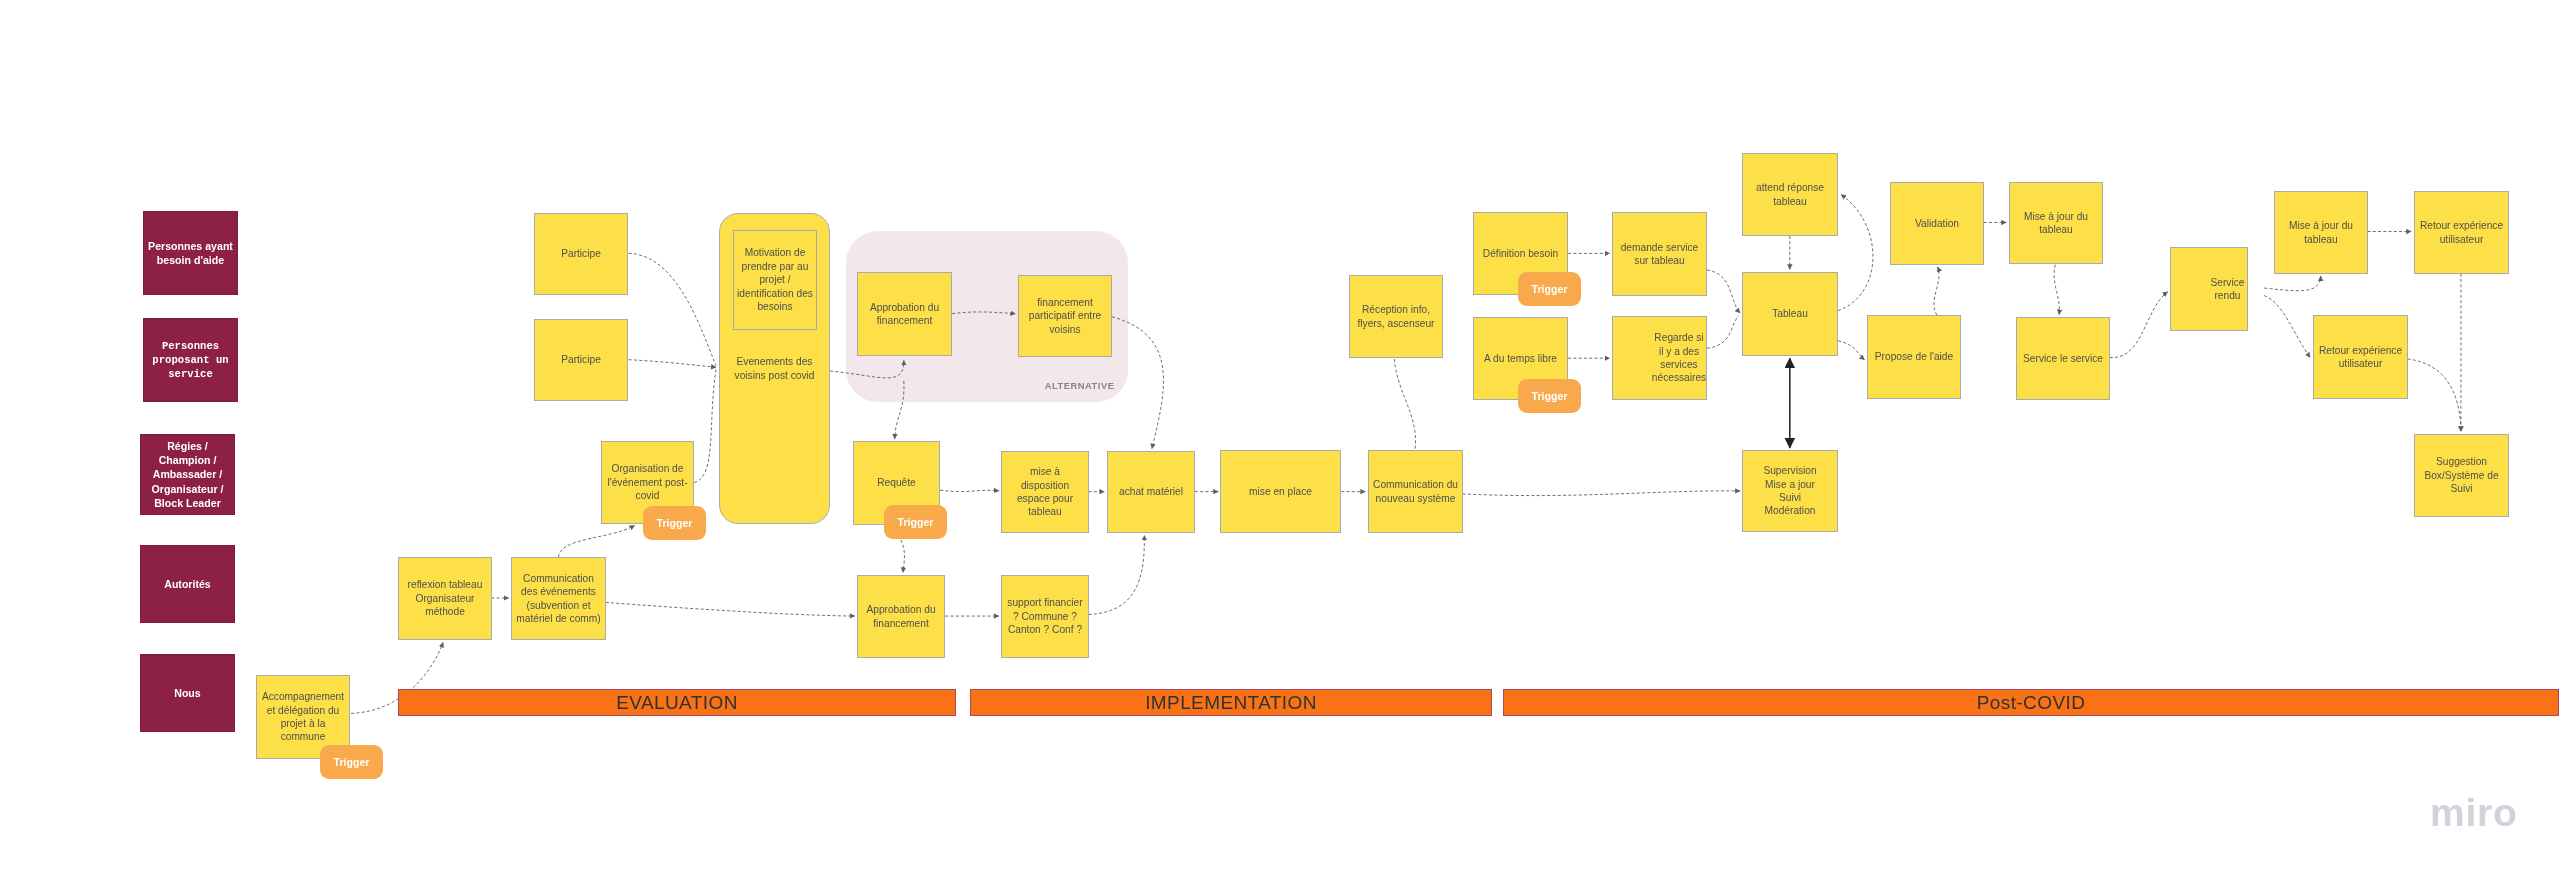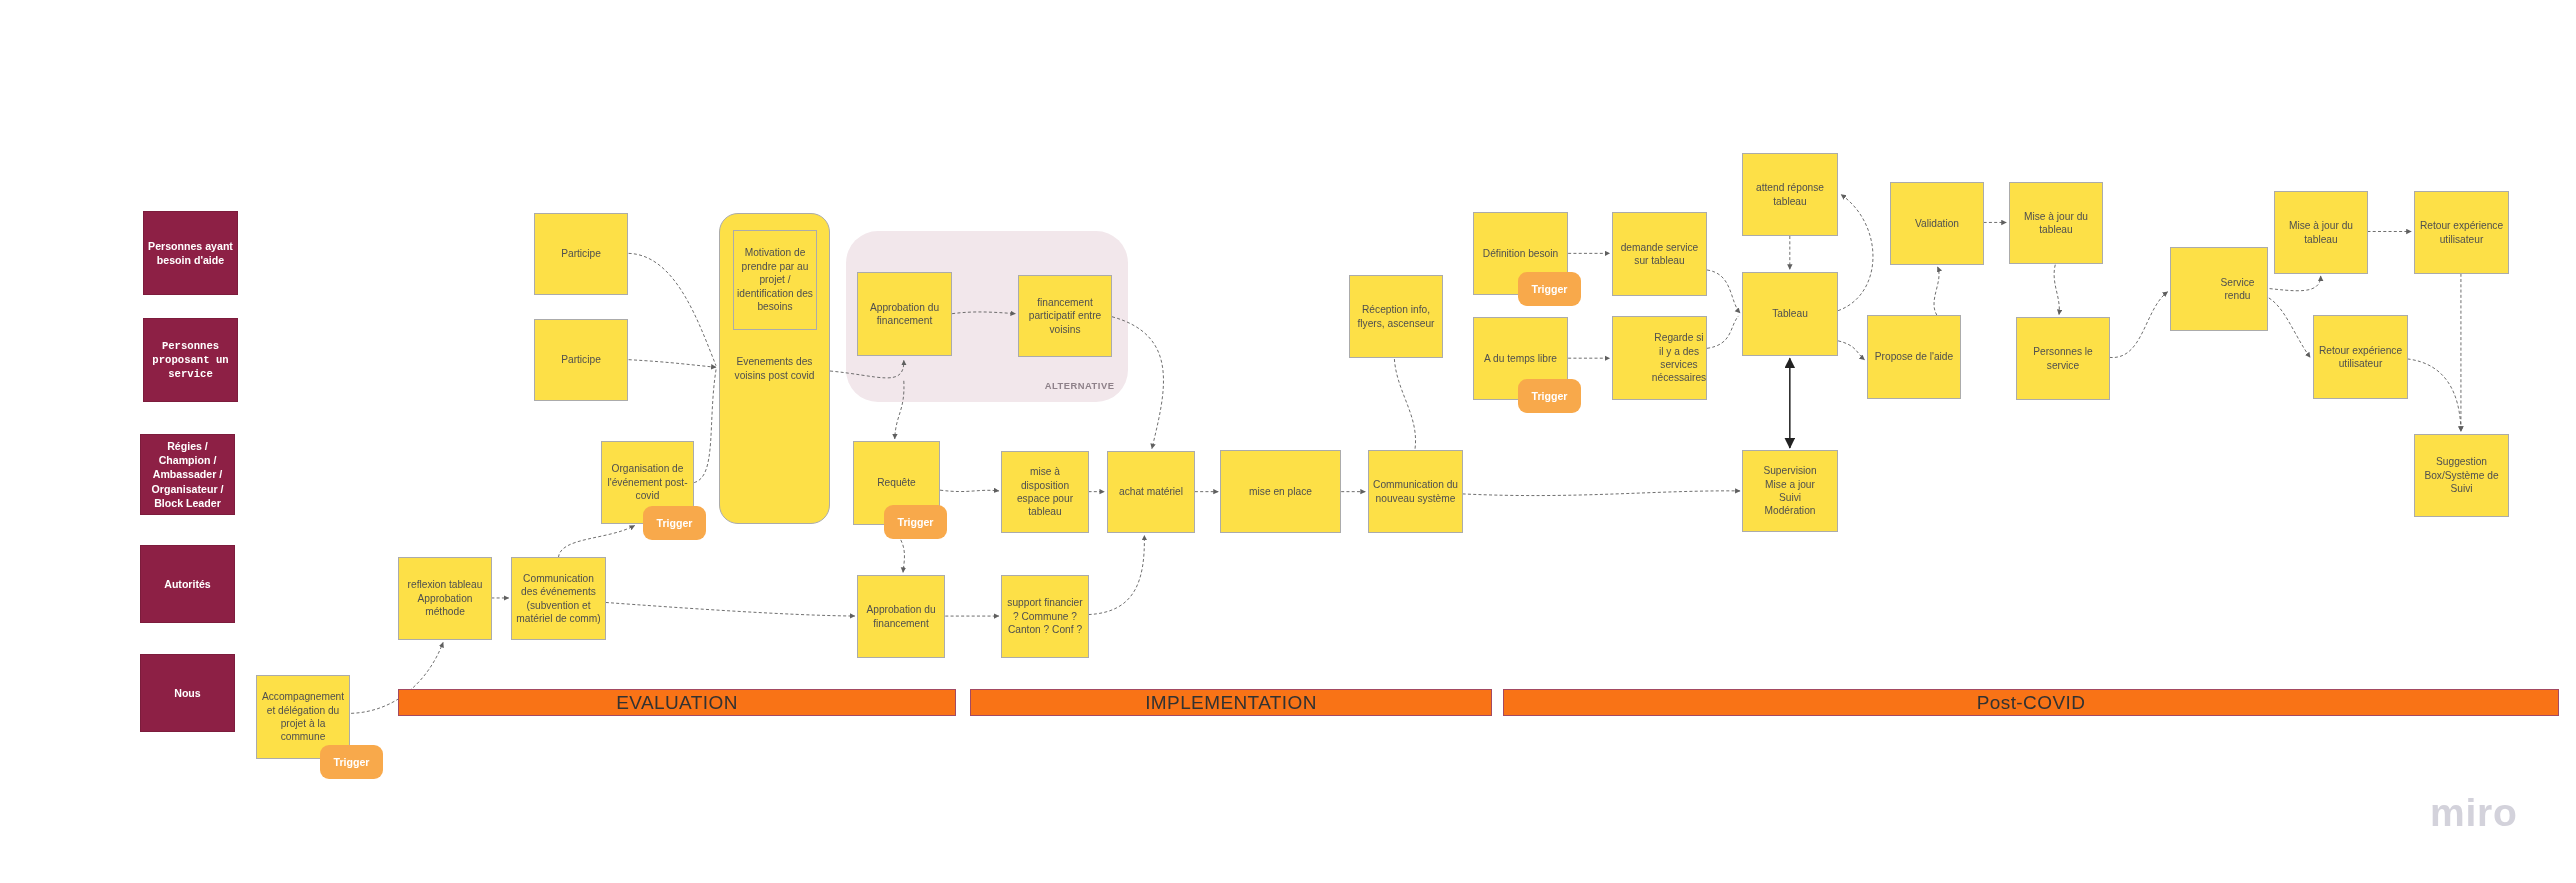--- a/index.html
+++ b/index.html
@@ -104,38 +104,38 @@
       <div class="node" style="left: 857px; top: 272px; width: 95px; height: 84px;">Approbation du financement</div>
       <div class="node" style="left: 1018px; top: 275px; width: 94px; height: 82px;">financement participatif entre voisins</div>
       <div class="node" style="left: 853px; top: 441px; width: 87px; height: 84px;">Requête</div>
       <div class="node" style="left: 1001px; top: 451px; width: 88px; height: 82px;">mise à disposition espace pour tableau</div>
       <div class="node" style="left: 1107px; top: 451px; width: 88px; height: 82px;">achat matériel</div>
       <div class="node" style="left: 1220px; top: 450px; width: 121px; height: 83px;">mise en place</div>
       <div class="node" style="left: 1368px; top: 450px; width: 95px; height: 83px;">Communication du nouveau système</div>
       <div class="node" style="left: 1349px; top: 275px; width: 94px; height: 83px;">Réception info, flyers, ascenseur</div>
       <div class="node" style="left: 857px; top: 575px; width: 88px; height: 83px;">Approbation du financement</div>
       <div class="node" style="left: 1001px; top: 575px; width: 88px; height: 83px;">support financier ? Commune ? Canton ? Conf ?</div>
-      <div class="node" style="left: 398px; top: 557px; width: 94px; height: 83px;">reflexion tableau Approbation méthode</div>
+      <div class="node" style="left: 398px; top: 557px; width: 94px; height: 83px;">reflexion tableau Organisateur méthode</div>
       <div class="node" style="left: 511px; top: 557px; width: 95px; height: 83px;">Communication des événements (subvention et matériel de comm)</div>
       <div class="node" style="left: 256px; top: 675px; width: 94px; height: 84px;">Accompagnement  et délégation du projet à la commune</div>
       <div class="node" style="left: 1473px; top: 212px; width: 95px; height: 83px;">Définition besoin</div>
       <div class="node" style="left: 1473px; top: 317px; width: 95px; height: 83px;">A du temps libre</div>
       <div class="node" style="left: 1612px; top: 212px; width: 95px; height: 84px;">demande service sur tableau</div>
       <div class="node" style="left: 1612px; top: 316px; width: 95px; height: 84px; padding-left: 42px;">Regarde si il y a des services nécessaires</div>
       <div class="node" style="left: 1742px; top: 272px; width: 96px; height: 84px;">Tableau</div>
       <div class="node" style="left: 1742px; top: 153px; width: 96px; height: 83px;">attend réponse tableau</div>
       <div class="node" style="left: 1742px; top: 450px; width: 96px; height: 82px;">Supervision
 Mise a jour
 Suivi
 Modération</div>
       <div class="node" style="left: 1890px; top: 182px; width: 94px; height: 83px;">Validation</div>
       <div class="node" style="left: 1867px; top: 315px; width: 94px; height: 84px;">Propose de l'aide</div>
       <div class="node" style="left: 2009px; top: 182px; width: 94px; height: 82px;">Mise à jour du tableau</div>
-      <div class="node" style="left: 2016px; top: 317px; width: 94px; height: 83px;">Personnes le service</div>
-      <div class="node" style="left: 2170px; top: 247px; width: 98px; height: 84px; padding-left: 40px;">Service rendu</div>
+      <div class="node" style="left: 2016px; top: 317px; width: 94px; height: 83px;">Service le service</div>
+      <div class="node" style="left: 2170px; top: 247px; width: 78px; height: 84px; padding-left: 40px;">Service rendu</div>
       <div class="node" style="left: 2274px; top: 191px; width: 94px; height: 83px;">Mise à jour du tableau</div>
       <div class="node" style="left: 2414px; top: 191px; width: 95px; height: 83px;">Retour expérience utilisateur</div>
       <div class="node" style="left: 2313px; top: 315px; width: 95px; height: 84px;">Retour expérience utilisateur</div>
       <div class="node" style="left: 2414px; top: 434px; width: 95px; height: 83px;">Suggestion Box/Système de Suivi</div>
       <div class="trigger" style="left: 320px; top: 745px; width: 63px; height: 34px;">Trigger</div>
       <div class="trigger" style="left: 643px; top: 506px; width: 63px; height: 34px;">Trigger</div>
       <div class="trigger" style="left: 884px; top: 505px; width: 63px; height: 34px;">Trigger</div>
       <div class="trigger" style="left: 1518px; top: 272px; width: 63px; height: 34px;">Trigger</div>
       <div class="trigger" style="left: 1518px; top: 379px; width: 63px; height: 34px;">Trigger</div>
       <div class="phase" style="left: 398px; top: 689px; width: 558px; height: 27px;">EVALUATION</div>

